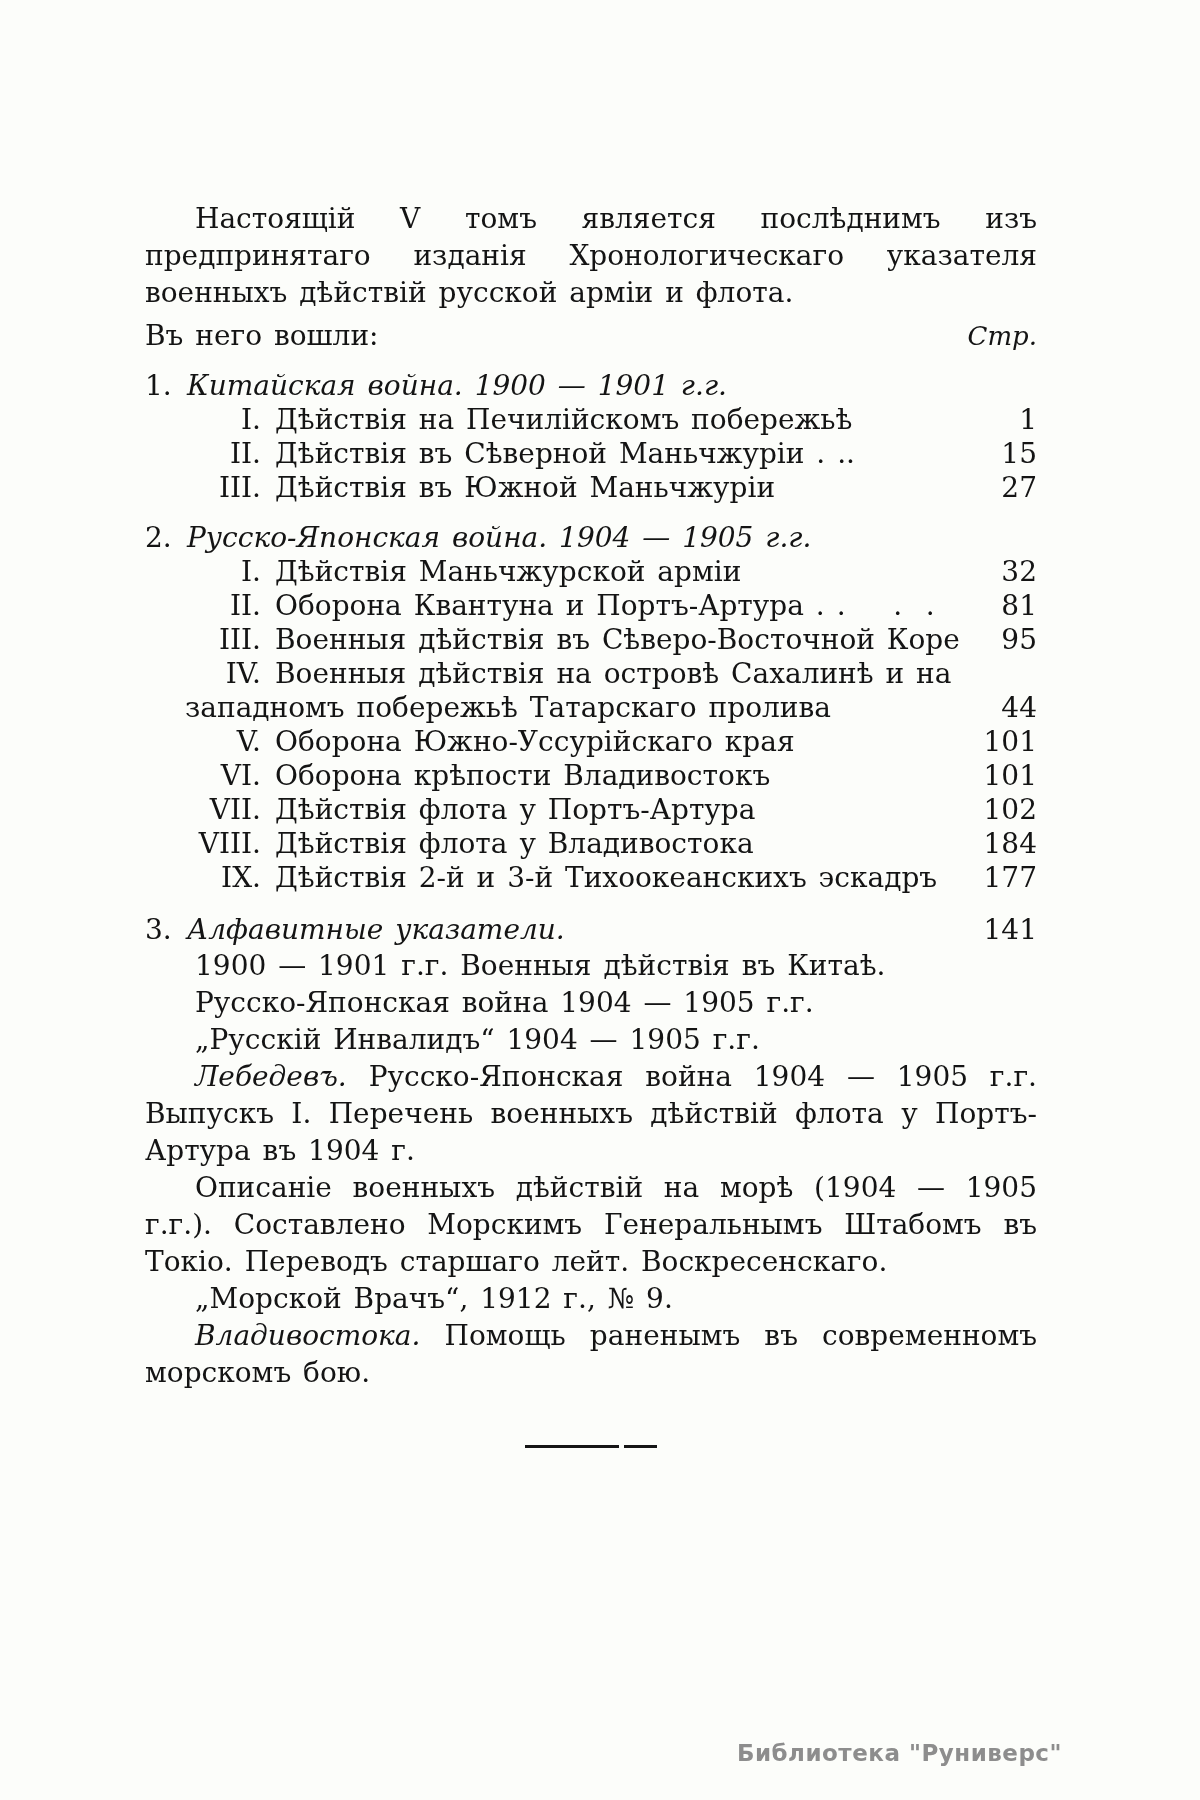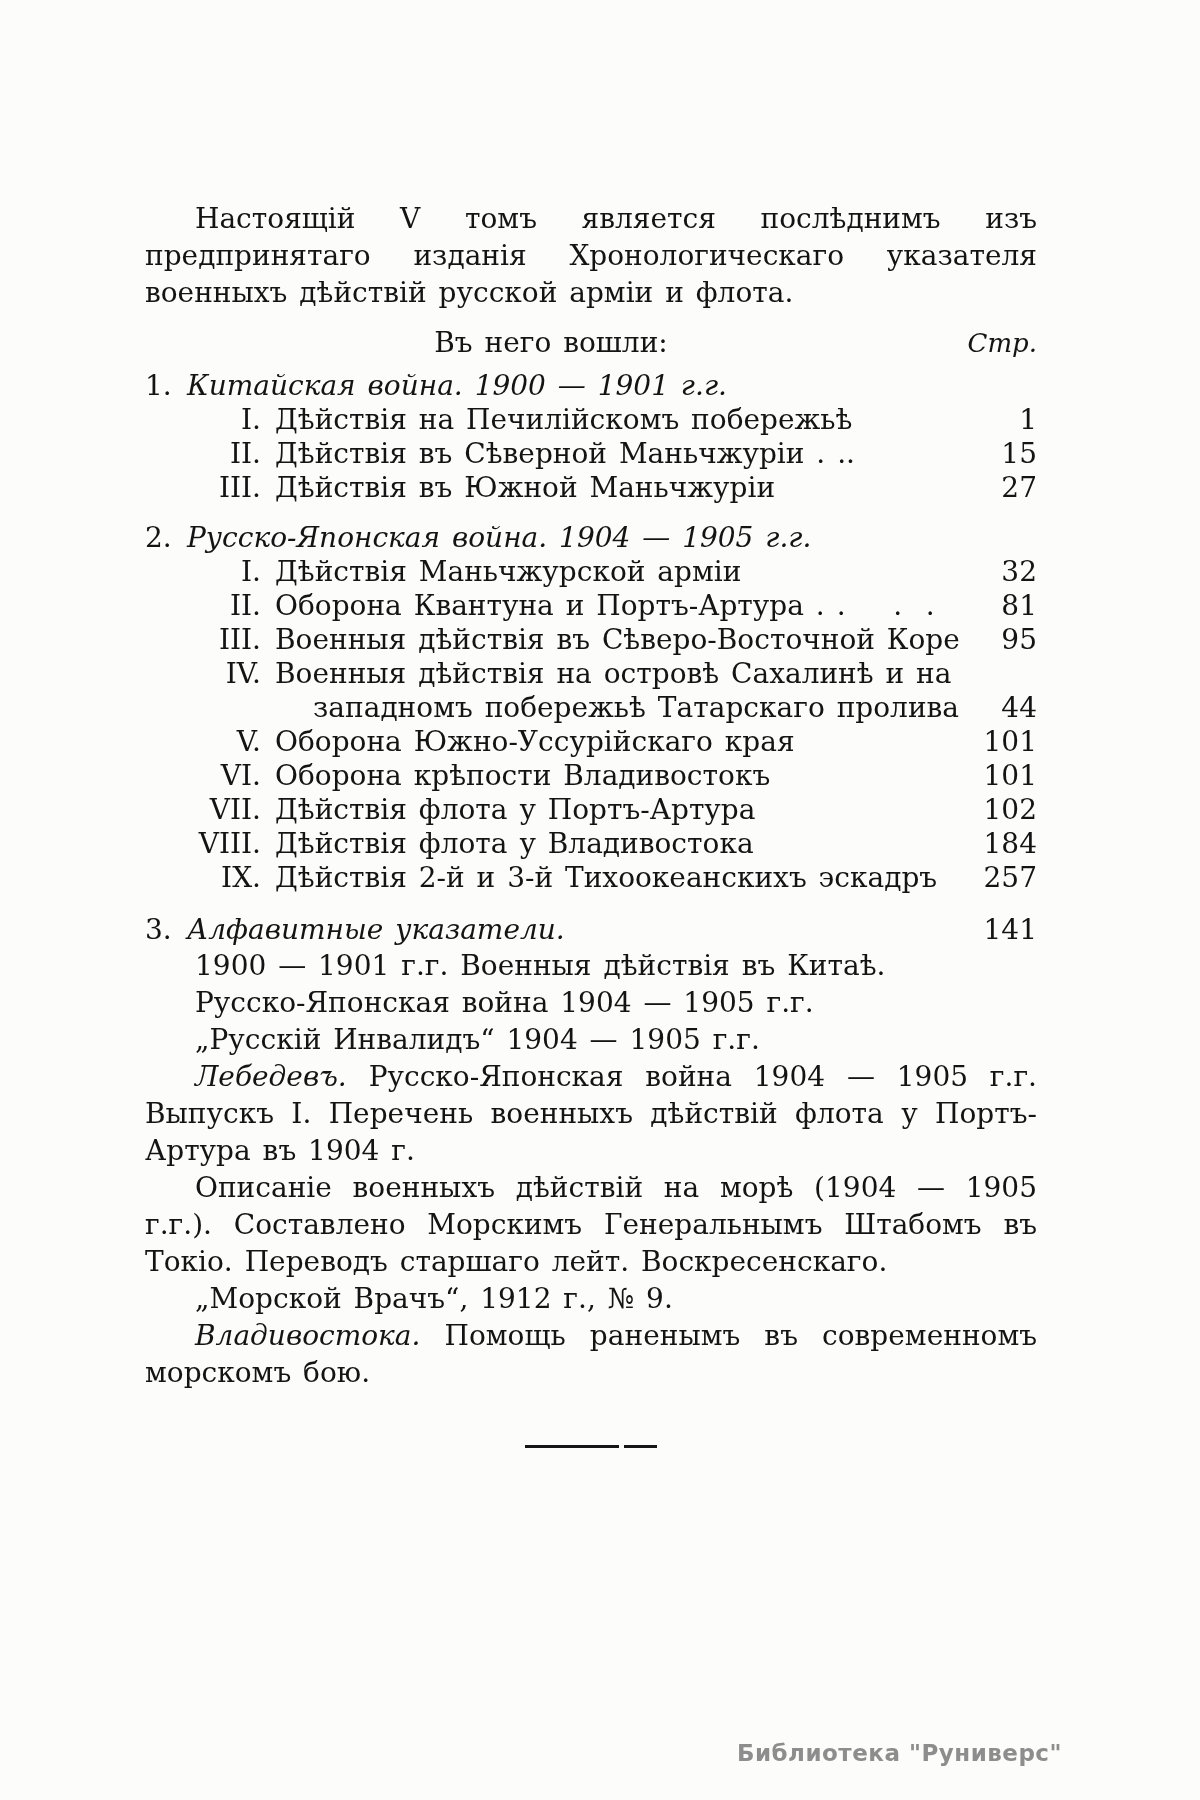--- a/index.html
+++ b/index.html
@@ -15,33 +15,33 @@
   .content{
     position:absolute;left:145px;top:200px;width:892px;
     font-size:28px;line-height:37px;word-spacing:3px;
   }
   .intro{
     margin:0;text-align:justify;text-indent:50px;
   }
   .head-row{
     display:flex;align-items:baseline;margin-top:6px;height:36px;
   }
-  .head-center{flex:1;text-align:center;margin-top:7px;}
+  .head-center{flex:1;}
   .page-col-label{width:80px;text-align:right;font-style:italic;font-size:26px;}
   .sec{
     display:flex;align-items:baseline;margin-top:14px;height:36px;
   }
   .sec-num{width:42px;}
   .sec-title{flex:1;font-style:italic;}
   .toc-item{
     display:flex;align-items:baseline;height:34px;line-height:34px;
   }
   .roman{width:130px;text-align:right;padding-right:14px;box-sizing:border-box;}
   .ititle{flex:1;white-space:nowrap;overflow:hidden;}
-  .ititle.cont{padding-left:40px;text-align:right;}
+  .ititle.cont{padding-left:40px;}
   .pg{width:78px;text-align:right;}
   .sec3{margin-top:16px;}
   .materials-heading{
     margin-top:14px;height:38px;text-align:center;
   }
   .mat{
     margin:0;text-align:justify;
   }
   .mat.ind{text-indent:50px;}
   .mat .lead{font-style:italic;}
@@ -134,21 +134,21 @@
       <span class="pg">102</span>
     </div>
     <div class="toc-item">
       <span class="roman">VIII.</span>
       <span class="ititle">Дѣйствія флота у Владивостока</span>
       <span class="pg">184</span>
     </div>
     <div class="toc-item">
       <span class="roman">IX.</span>
       <span class="ititle">Дѣйствія 2-й и 3-й Тихоокеанскихъ эскадръ</span>
-      <span class="pg">257</span>
+      <span class="pg">177</span>
     </div>
 
     <div class="sec sec3">
       <span class="sec-num">3.</span>
       <span class="sec-title">Алфавитные указатели.</span>
       <span class="pg">141</span>
     </div>
 
 
     <p class="mat ind">

